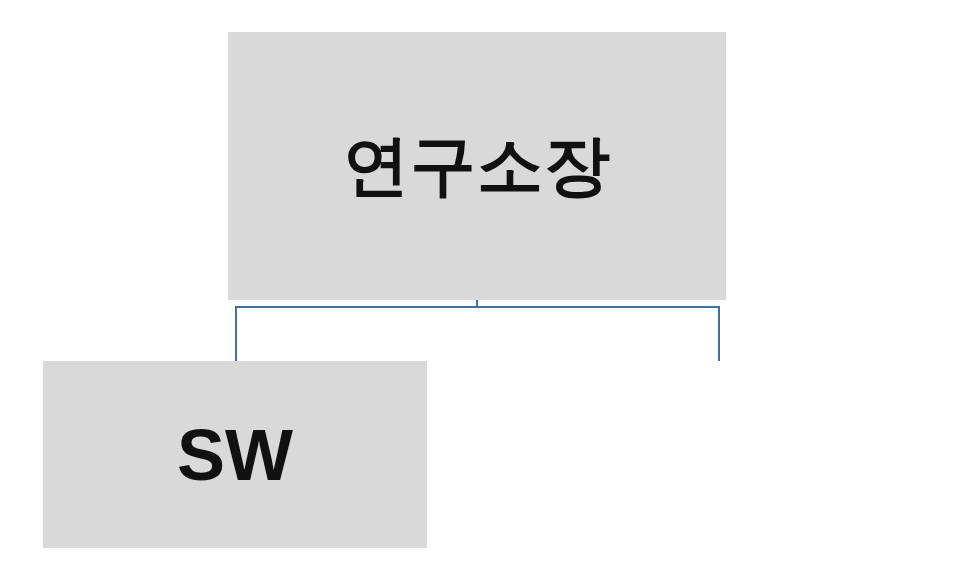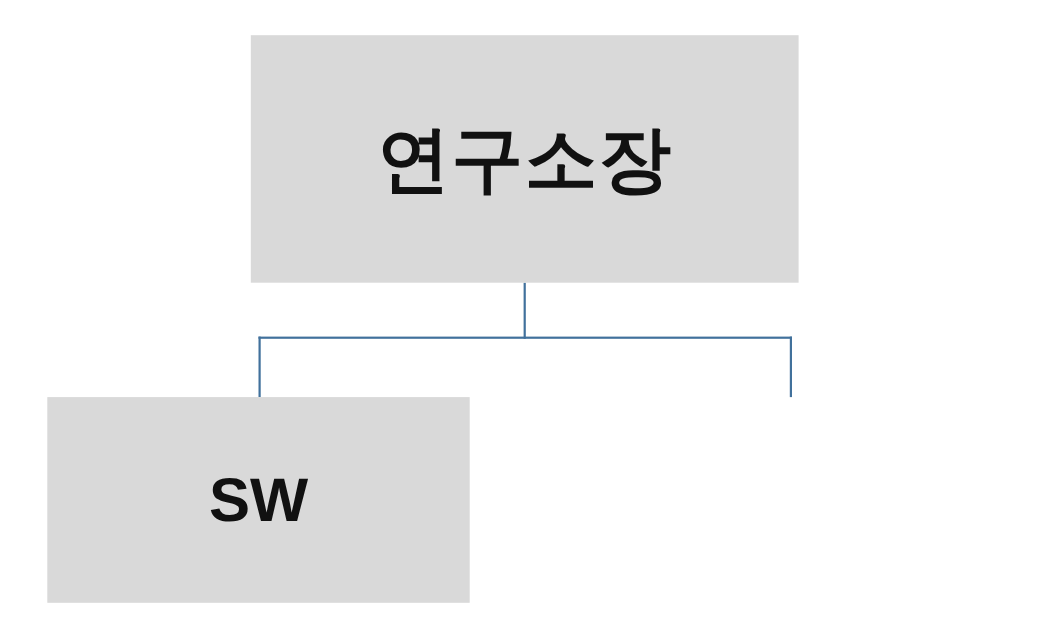--- a/index.html
+++ b/index.html
@@ -25,28 +25,28 @@
     background: var(--box_fill);
     display: flex;
     align-items: center;
     justify-content: center;
     color: var(--text);
     font-weight: bold;
     text-align: center;
   }
   .node-root {
     left: 228px; top: 32px;
-    width: 498px; height: 225px;
+    width: 498px; height: 268px;
     font-size: 66px;
     letter-spacing: 1px;
   }
   .node-sw {
     left: 43px; top: 361px;
     width: 384px; height: 187px;
-    font-size: 56px;
+    font-size: 72px;
   }
   .node-hw {
     left: 526px; top: 361px;
     width: 384px; height: 187px;
     font-size: 72px;
   }
   .connector {
     position: absolute;
     background: var(--connector);
   }

